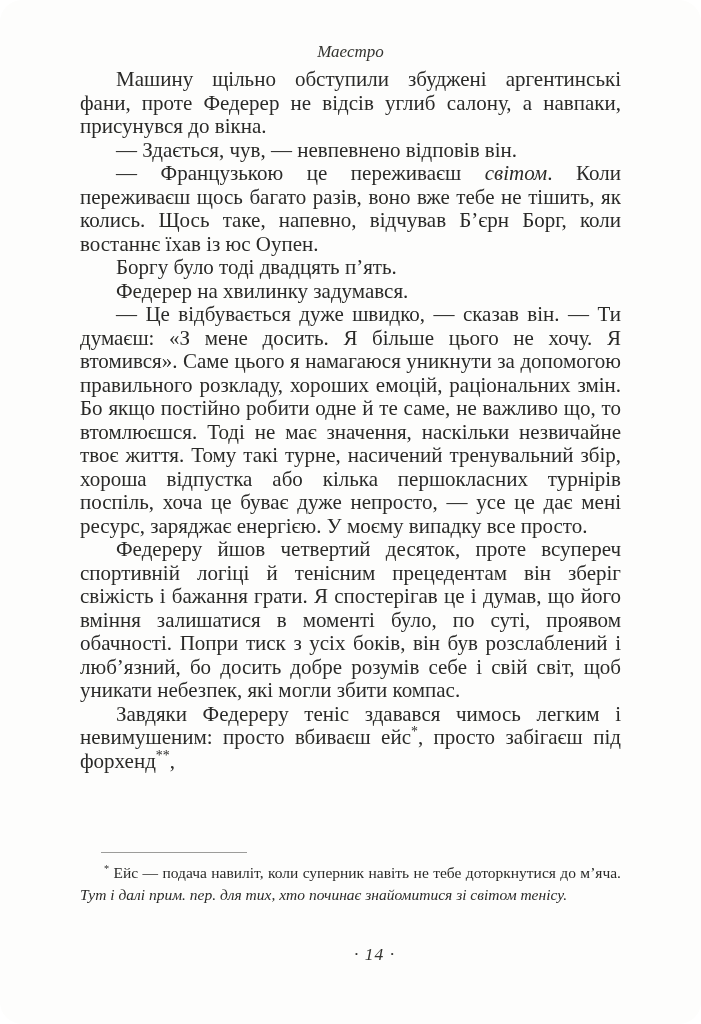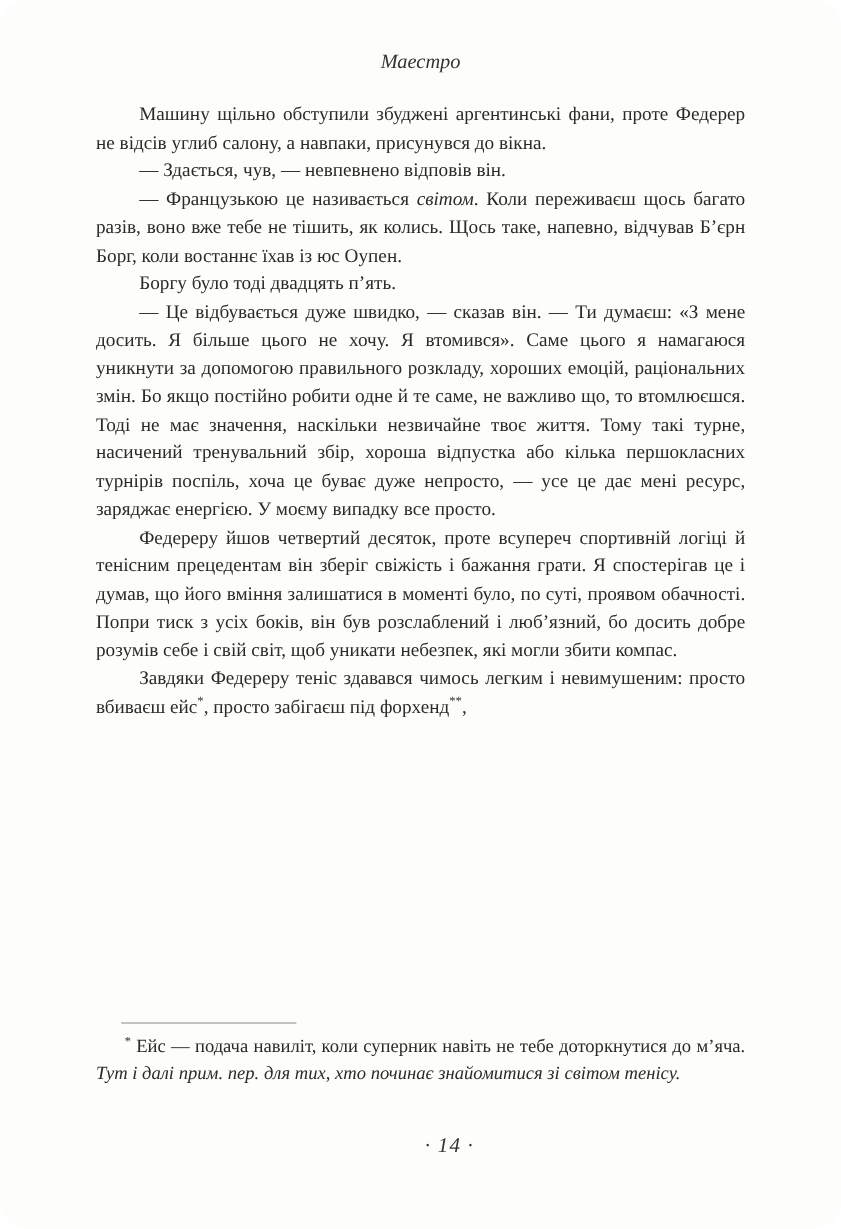--- a/index.html
+++ b/index.html
@@ -22,24 +22,24 @@
     top: 42px;
     left: 0;
     right: 0;
     text-align: center;
     font-style: italic;
     font-size: 17px;
     color: #33332f;
   }
   .body-text {
     position: absolute;
-    top: 84px;
+    top: 68px;
     left: 80px;
     width: 541px;
-    font-size: 16px;
+    font-size: 21px;
     line-height: 23.5px;
     text-align: justify;
   }
   .body-text p {
     margin: 0;
     text-indent: 36px;
   }
   .fn-rule {
     position: absolute;
     top: 852px;
@@ -79,22 +79,23 @@
 </style>
 </head>
 <body>
 
 <div class="page">
   <div class="running-head">Маестро</div>
 
   <div class="body-text">
       <p><span class="n">Машину щільно обступили збуджені аргентинські фани, проте Федерер не відсів углиб салону, а навпаки, присунувся до вікна.</span></p>
       <p><span class="n">— Здається, чув, — невпевнено відповів він.</span></p>
-      <p><span class="n">— Французькою це називається </span><span class="i">світом</span><span class="n">. Коли переживаєш щось багато разів, воно вже тебе не тішить, як колись. Щось таке, напевно, відчував Б’єрн Борг, коли востаннє їхав із юс Оупен.</span></p>
+      <p><span class="n">— Французькою це переживаєш </span><span class="i">світом</span><span class="n">. Коли переживаєш щось багато разів, воно вже тебе не тішить, як колись. Щось таке, напевно, відчував Б’єрн Борг, коли востаннє їхав із юс Оупен.</span></p>
       <p><span class="n">Боргу було тоді двадцять п’ять.</span></p>
+      <p><span class="n">Федерер на хвилинку задумався.</span></p>
       <p><span class="n">— Це відбувається дуже швидко, — сказав він. — Ти думаєш: «З мене досить. Я більше цього не хочу. Я втомився». Саме цього я намагаюся уникнути за допомогою правильного розкладу, хороших емоцій, раціональних змін. Бо якщо постійно робити одне й те саме, не важливо що, то втомлюєшся. Тоді не має значення, наскільки незвичайне твоє життя. Тому такі турне, насичений тренувальний збір, хороша відпустка або кілька першокласних турнірів поспіль, хоча це буває дуже непросто, — усе це дає мені ресурс, заряджає енергією. У моєму випадку все просто.</span></p>
       <p><span class="n">Федереру йшов четвертий десяток, проте всупереч спортивній логіці й тенісним прецедентам він зберіг свіжість і бажання грати. Я спостерігав це і думав, що його вміння залишатися в моменті було, по суті, проявом обачності. Попри тиск з усіх боків, він був розслаблений і люб’язний, бо досить добре розумів себе і свій світ, щоб уникати небезпек, які могли збити компас.</span></p>
       <p><span class="n">Завдяки Федереру теніс здавався чимось легким і невимушеним: просто вбиваєш ейс</span><span class="sup">*</span><span class="n">, просто забігаєш під форхенд</span><span class="sup">**</span><span class="n">,</span></p>
     </div>
 
   <div class="fn-rule"></div>
 
   <div class="footnotes">
       <p><span class="sup">*</span><span class="n"> Ейс — подача навиліт, коли суперник навіть не тебе доторкнутися до м’яча. </span><span class="i">Тут і далі прим. пер. для тих, хто починає знайомитися зі світом тенісу.</span></p>
     </div>

